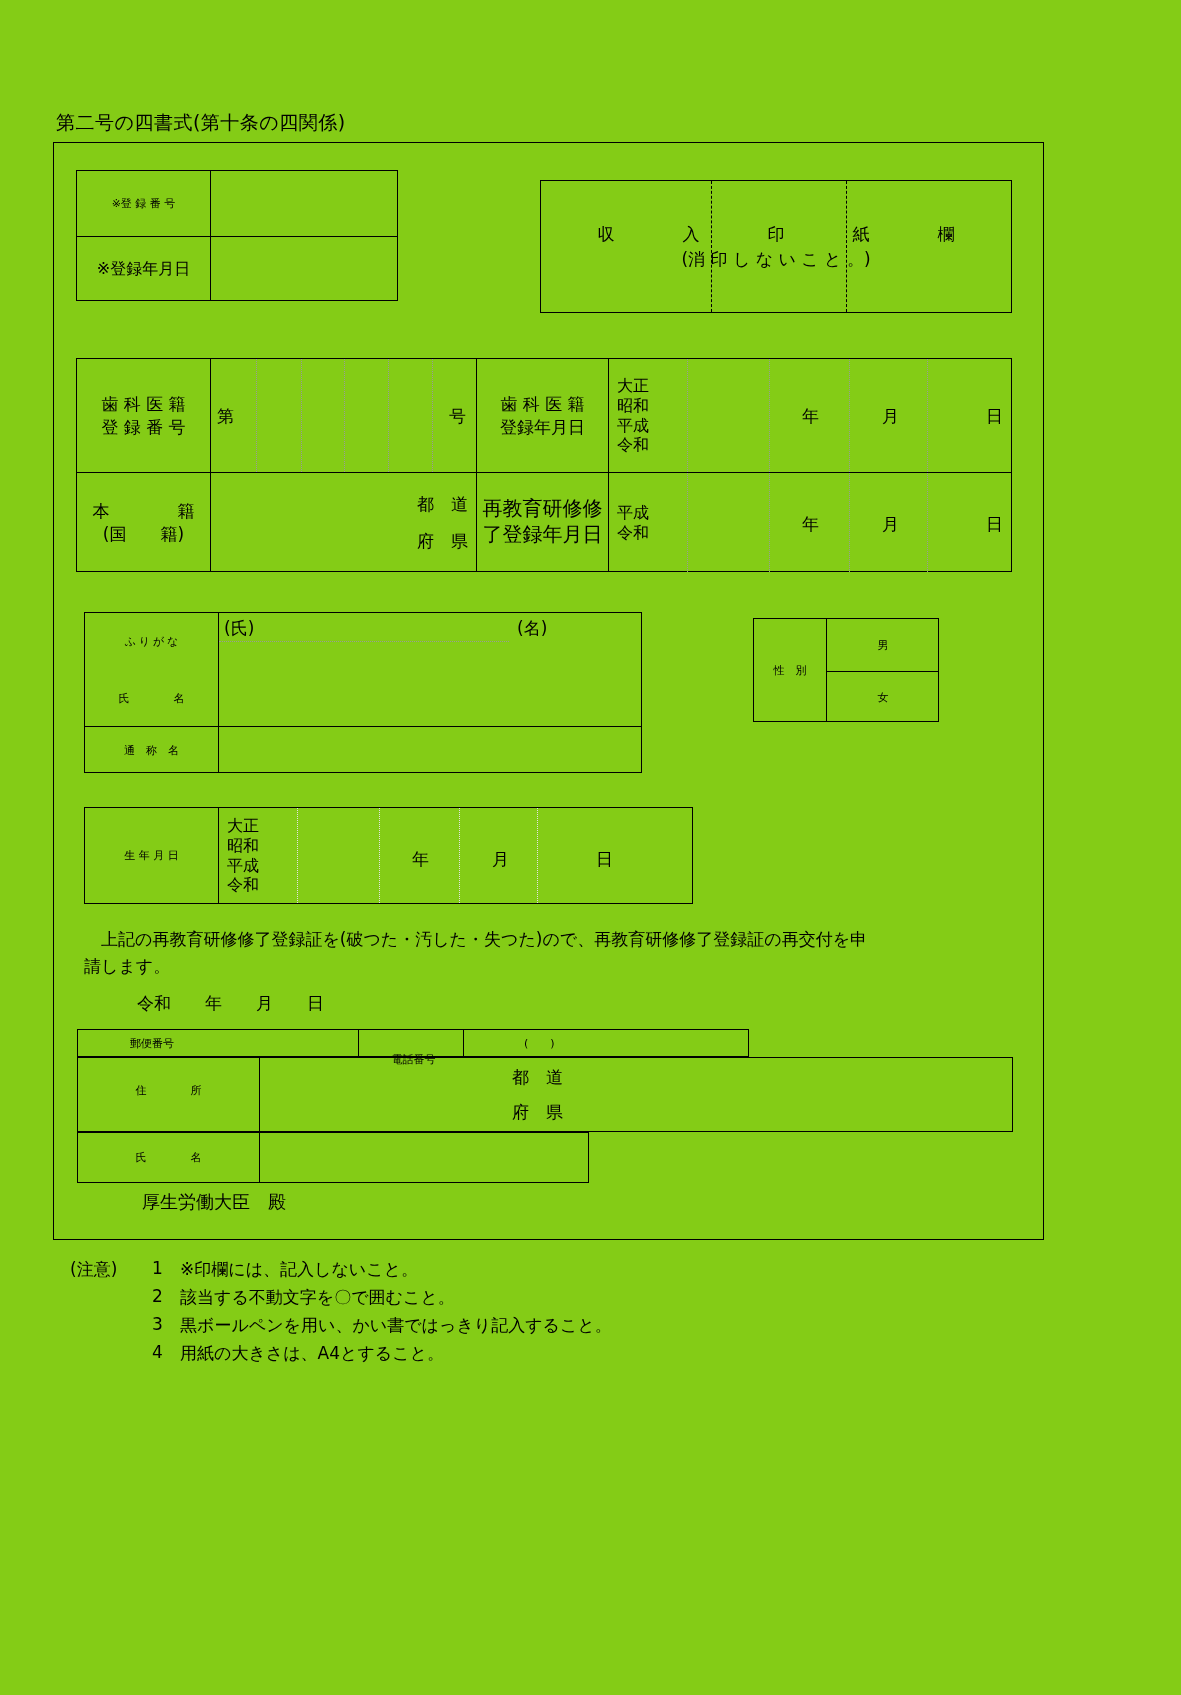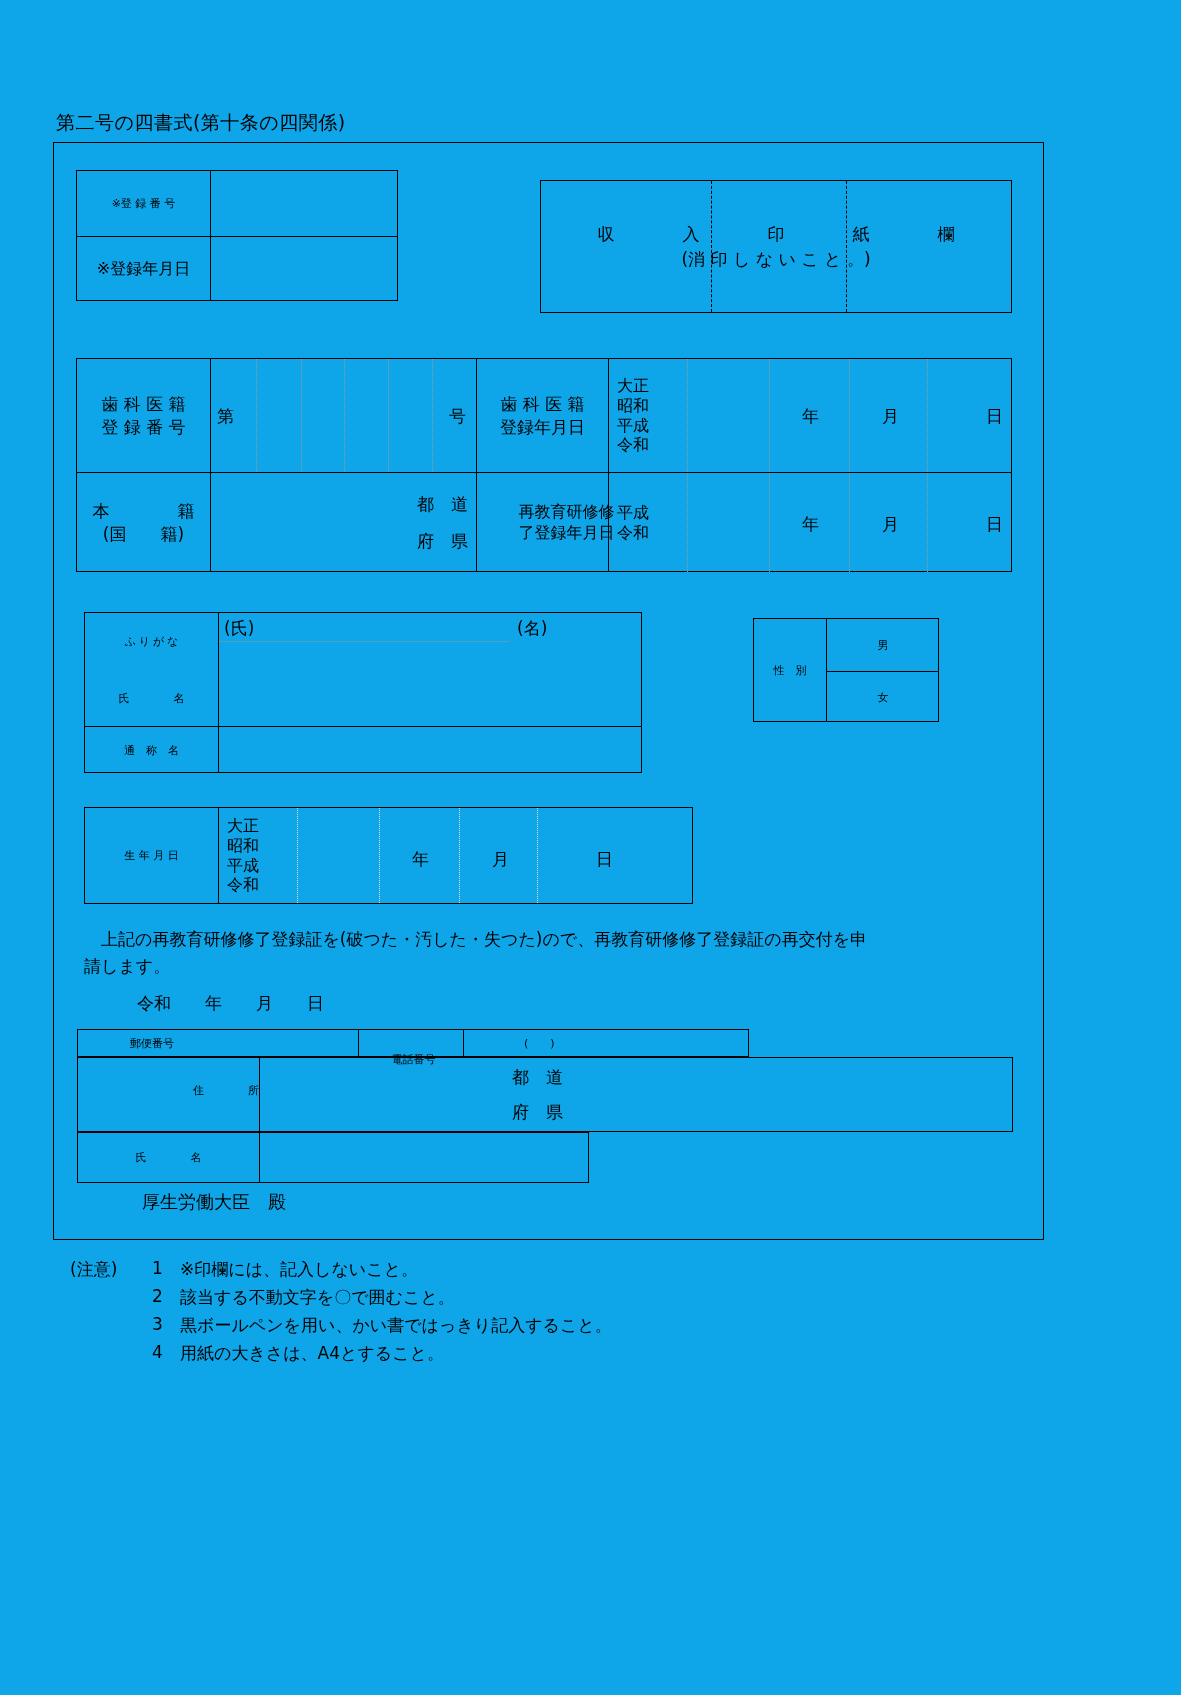--- a/index.html
+++ b/index.html
@@ -13,21 +13,21 @@
     font-family: "DejaVu Sans", "Liberation Sans", sans-serif;
     color: #000000;
     position: relative;
     overflow: hidden;
   }
   .page {
     position: absolute;
     left: 0; top: 0;
     width: 1181px;
     height: 1695px;
-    background: #0ea5e9;
+    background: #84cc16;
   }
   
   .form-title {
     position: absolute;
     left: 56px;
     top: 110px;
     font-size: 19px;
     letter-spacing: 0.5px;
     white-space: nowrap;
   }
@@ -178,21 +178,21 @@
       <div>(国　　籍)</div>
     </div>
 
     <div style="position:absolute; left:134px; top:114px; width:265px; height:99px;">
       <div class="ctr-stack" style="position:absolute; right:8px; top:0; height:99px; font-size:17px;">
         <div>都　道</div>
         <div style="margin-top:14px;">府　県</div>
       </div>
     </div>
 
-    <div class="ctr-stack" style="position:absolute; left:424px; top:114px; width:131px; height:99px; font-size:16px;">
+    <div class="ctr-stack" style="position:absolute; left:400px; top:114px; width:131px; height:99px; font-size:20px;font-family:Liberation Mono, monospace;">
       <div>再教育研修修</div>
       <div>了登録年月日</div>
     </div>
 
     <div style="position:absolute; left:532px; top:114px; width:403px; height:99px;">
       <div class="vline-dot" style="left:78px;"></div>
       <div class="vline-dot" style="left:160px;"></div>
       <div class="vline-dot" style="left:240px;"></div>
       <div class="vline-dot" style="left:318px;"></div>
       <div class="stack" style="position:absolute; left:8px; top:0; height:99px;">
@@ -280,21 +280,21 @@
       <div class="cell" style="position:absolute; left:288px; top:16px; width:95px; height:26px;">
         <span>電話番号</span>
       </div>
       <div class="cell" style="position:absolute; left:386px; top:0; width:285px; height:26px; justify-content:flex-start; padding-left:60px;">
         <span>(　　)</span>
       </div>
     </div>
 
     <div class="blk bx" style="left:0; top:28px; width:936px; height:75px;">
       <div class="blk vline-solid" style="left:181px;"></div>
-      <div class="cell" style="position:absolute; left:0; top:0; width:181px; height:65px;justify-content:flex-end;">
+      <div class="cell" style="position:absolute; left:0; top:0; width:181px; height:65px;">
         <span>住　　　　所</span>
       </div>
       <div style="position:absolute; left:182px; top:0; width:752px; height:73px;">
         <div class="ctr-stack" style="position:absolute; left:252px; top:0; height:73px; font-size:17px;">
           <div>都　道</div>
           <div style="margin-top:12px;">府　県</div>
         </div>
       </div>
     </div>
 

